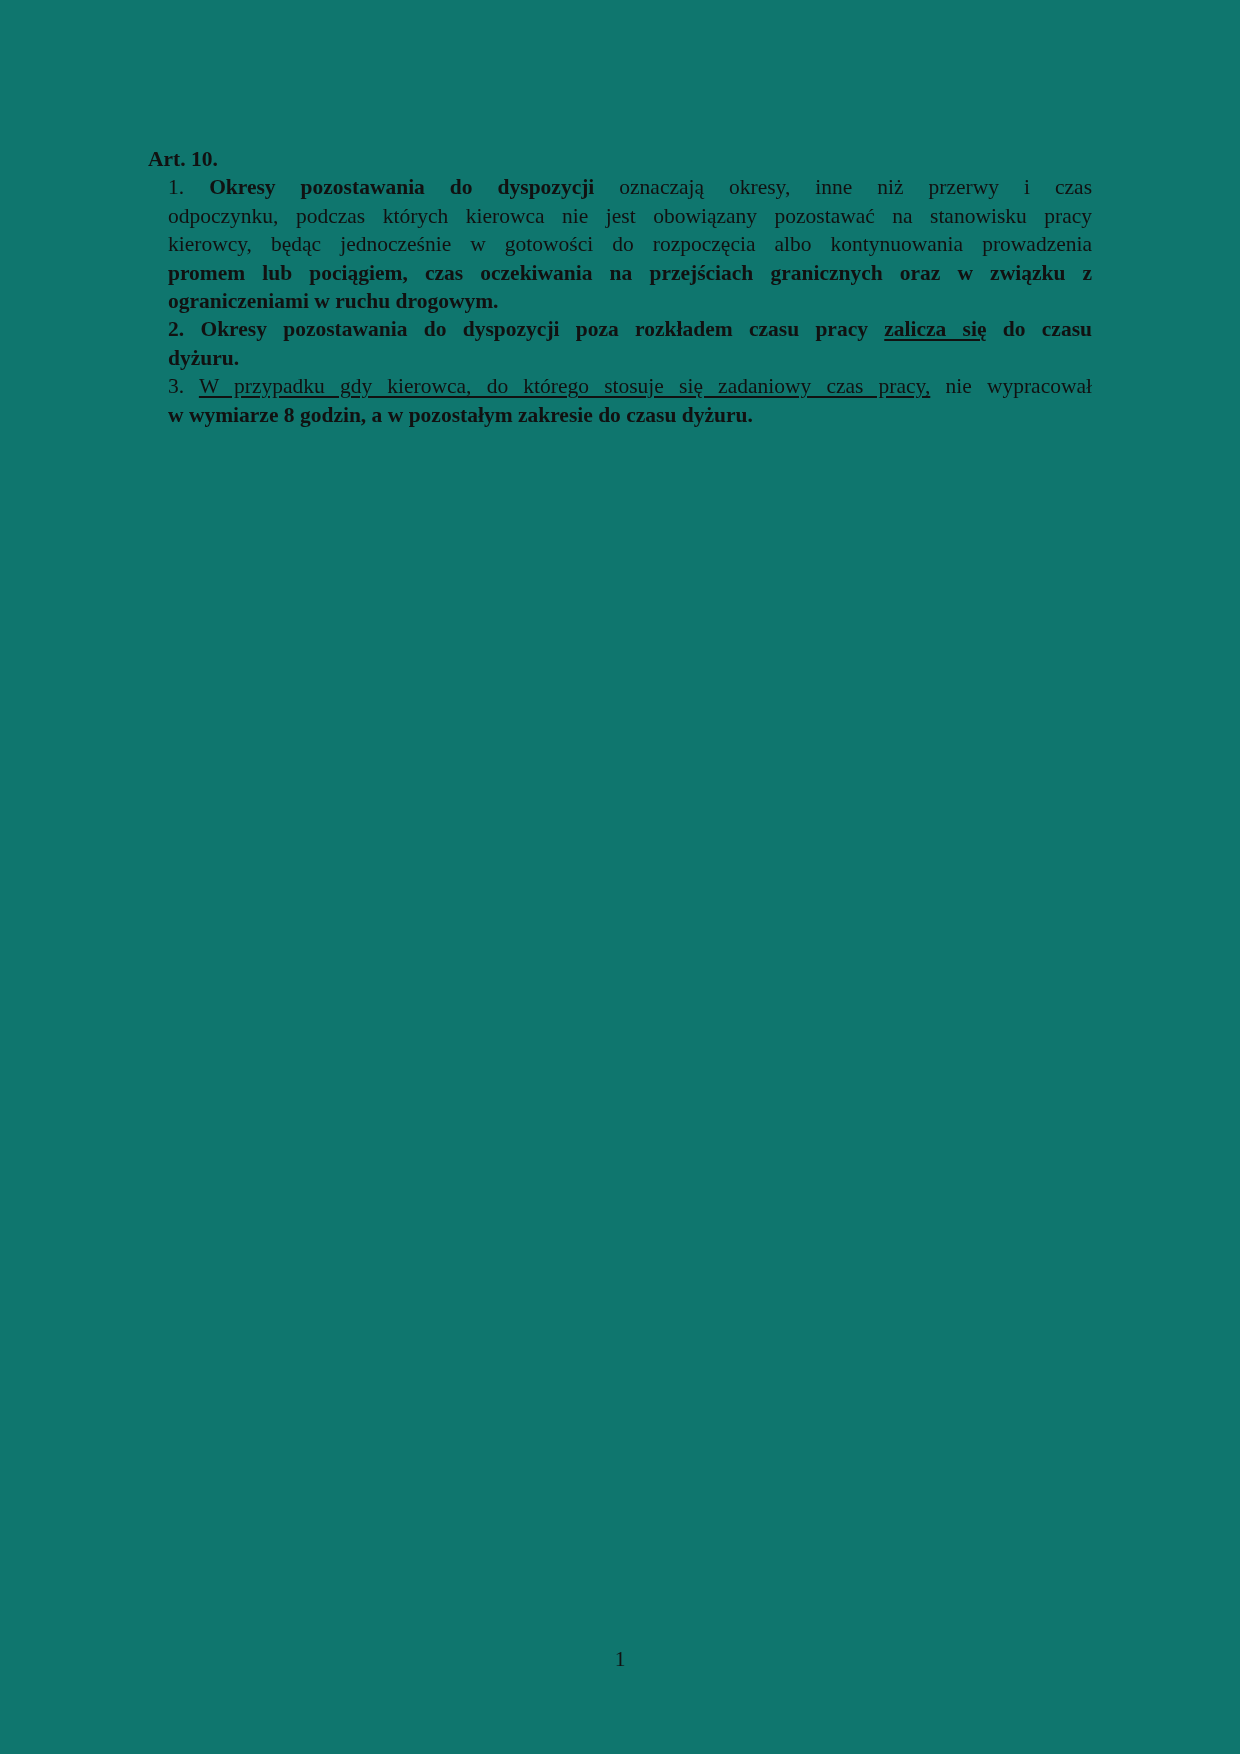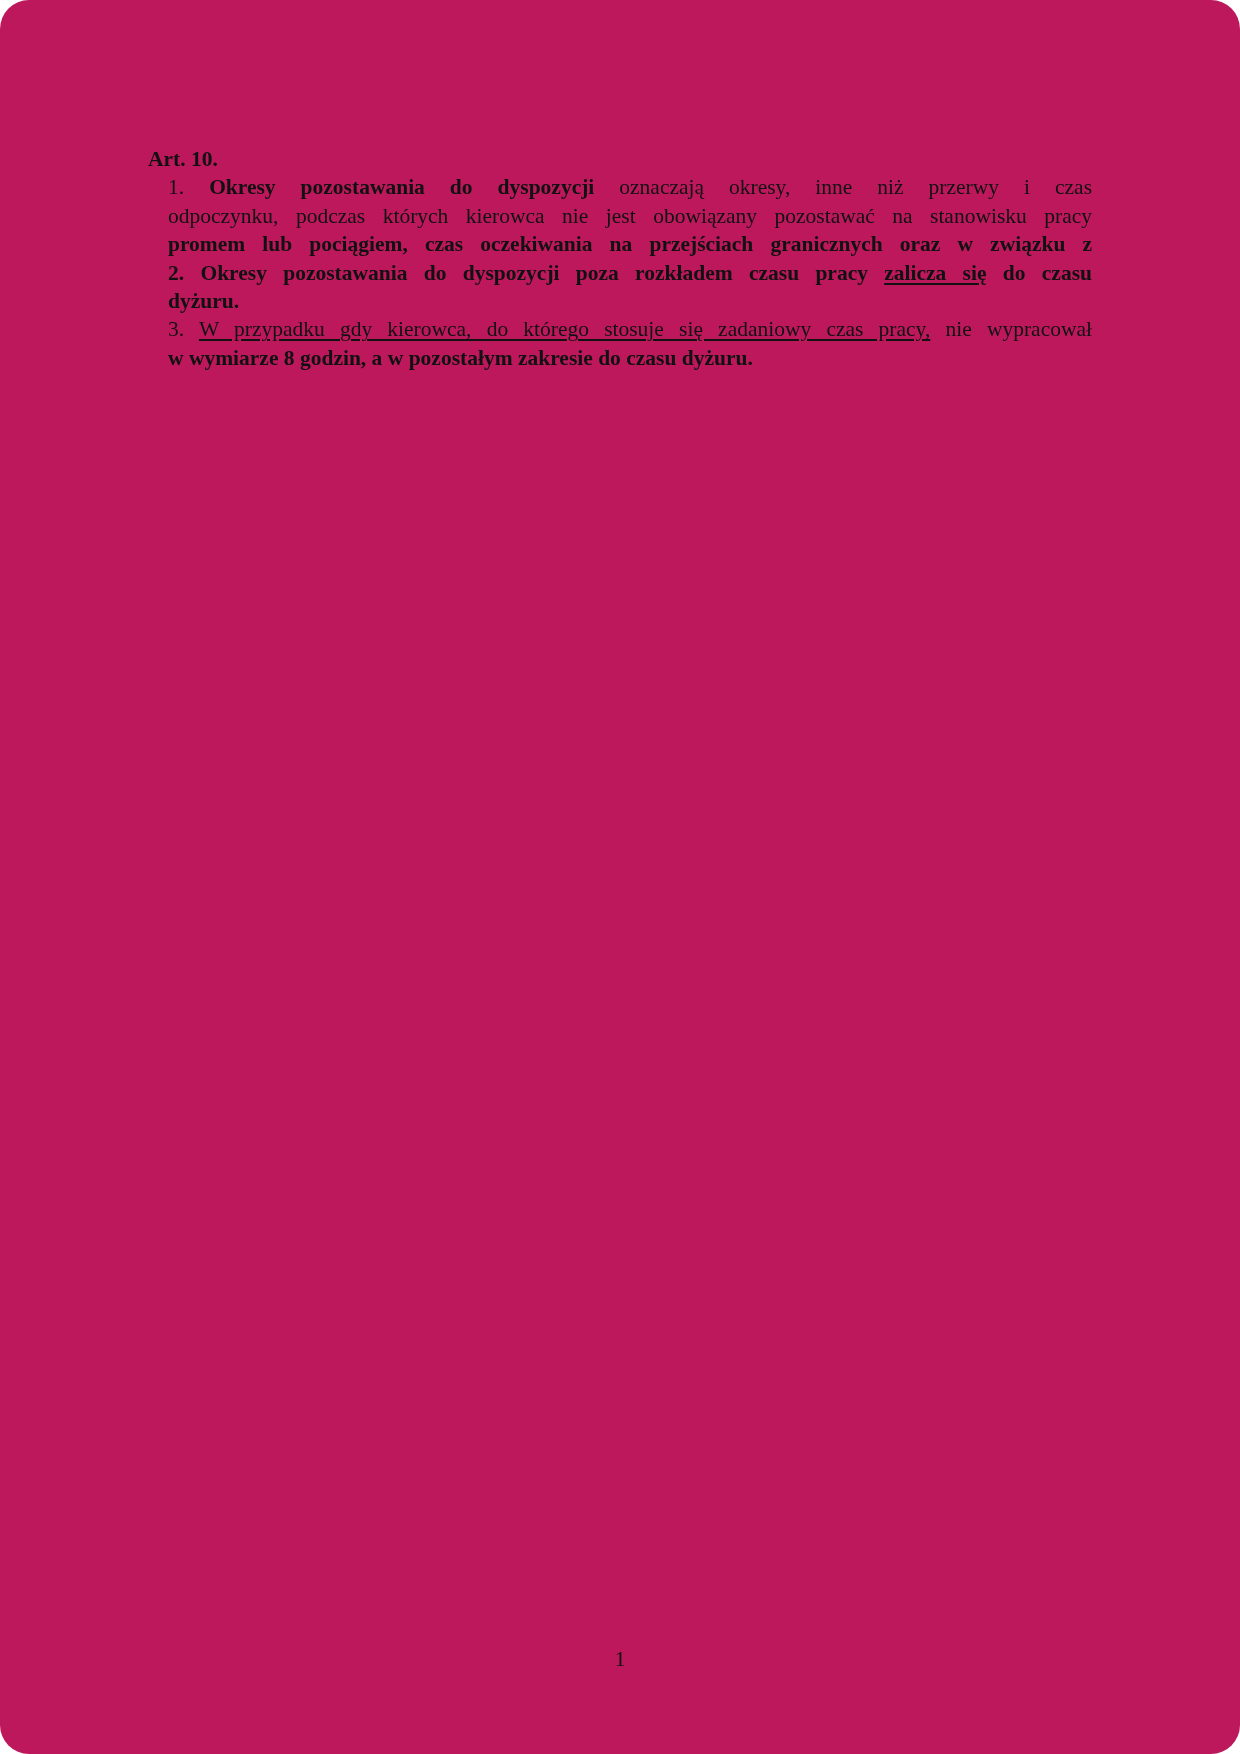--- a/index.html
+++ b/index.html
@@ -1,24 +1,23 @@
 <!DOCTYPE html>
 <html><head>
 <meta charset="utf-8">
 <style>
   html, body { margin: 0; padding: 0; background: #ffffff; }
   .page {
     position: relative;
     width: 1240px;
     height: 1754px;
-    background: #be185d;
+    background: #0f766e;
     font-family: "Liberation Serif", serif;
     color: #111111;
     overflow: hidden;
-    border-radius: 29px;
   }
   .content {
     position: absolute;
     left: 148px;
     top: 145px;
     width: 944px;
     font-size: 21.5px;
     line-height: 28.4px;
   }
   .heading {
@@ -49,21 +48,23 @@
 </head>
 <body>
 
 <div class="page">
   <div class="content">
     <div class="heading">Art. 10.</div>
     <div>
         <div class="paragraph">
           <div class="line"><span>1. </span><span class="b">Okresy pozostawania do dyspozycji</span><span> oznaczają okresy, inne niż przerwy i czas</span></div>
           <div class="line"><span>odpoczynku, podczas których kierowca nie jest obowiązany pozostawać na stanowisku pracy</span></div>
+          <div class="line"><span>kierowcy, będąc jednocześnie w gotowości do rozpoczęcia albo kontynuowania prowadzenia</span></div>
           <div class="line"><span class="b">promem lub pociągiem, czas oczekiwania na przejściach granicznych oraz w związku z</span></div>
+          <div class="line last"><span class="b">ograniczeniami w ruchu drogowym.</span></div>
         </div>
         <div class="paragraph">
           <div class="line"><span class="b">2. Okresy pozostawania do dyspozycji poza rozkładem czasu pracy </span><span class="b u">zalicza się</span><span class="b"> do czasu</span></div>
           <div class="line last"><span class="b">dyżuru.</span></div>
         </div>
         <div class="paragraph">
           <div class="line"><span>3. </span><span class="u">W przypadku gdy kierowca, do którego stosuje się zadaniowy czas pracy,</span><span> nie wypracował</span></div>
           <div class="line last"><span class="b">w wymiarze 8 godzin, a w pozostałym zakresie do czasu dyżuru.</span></div>
         </div>
       </div>

